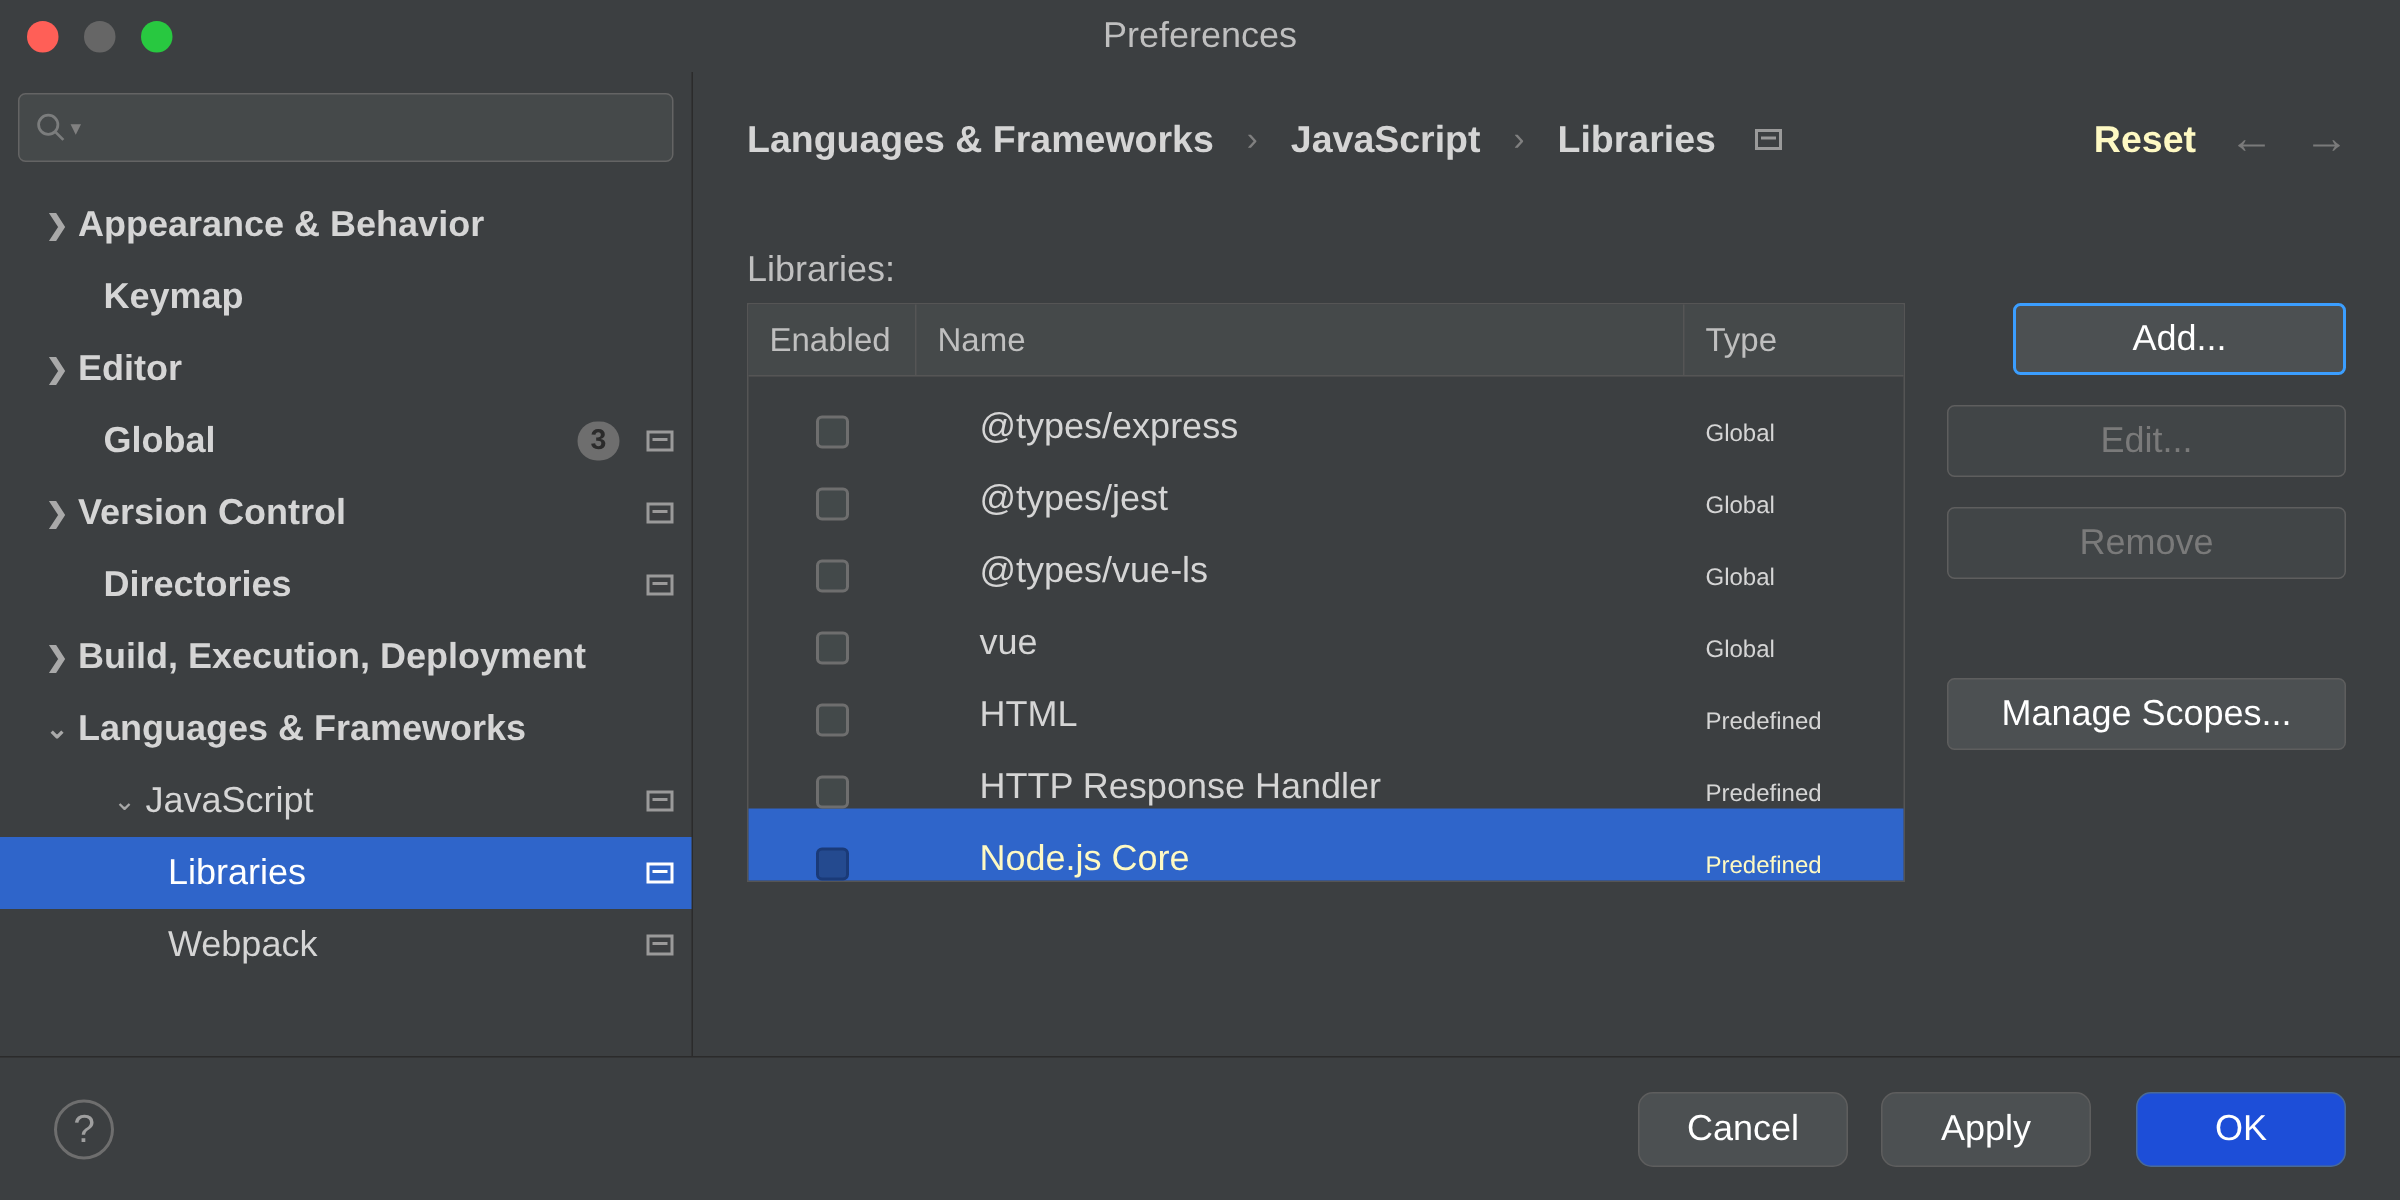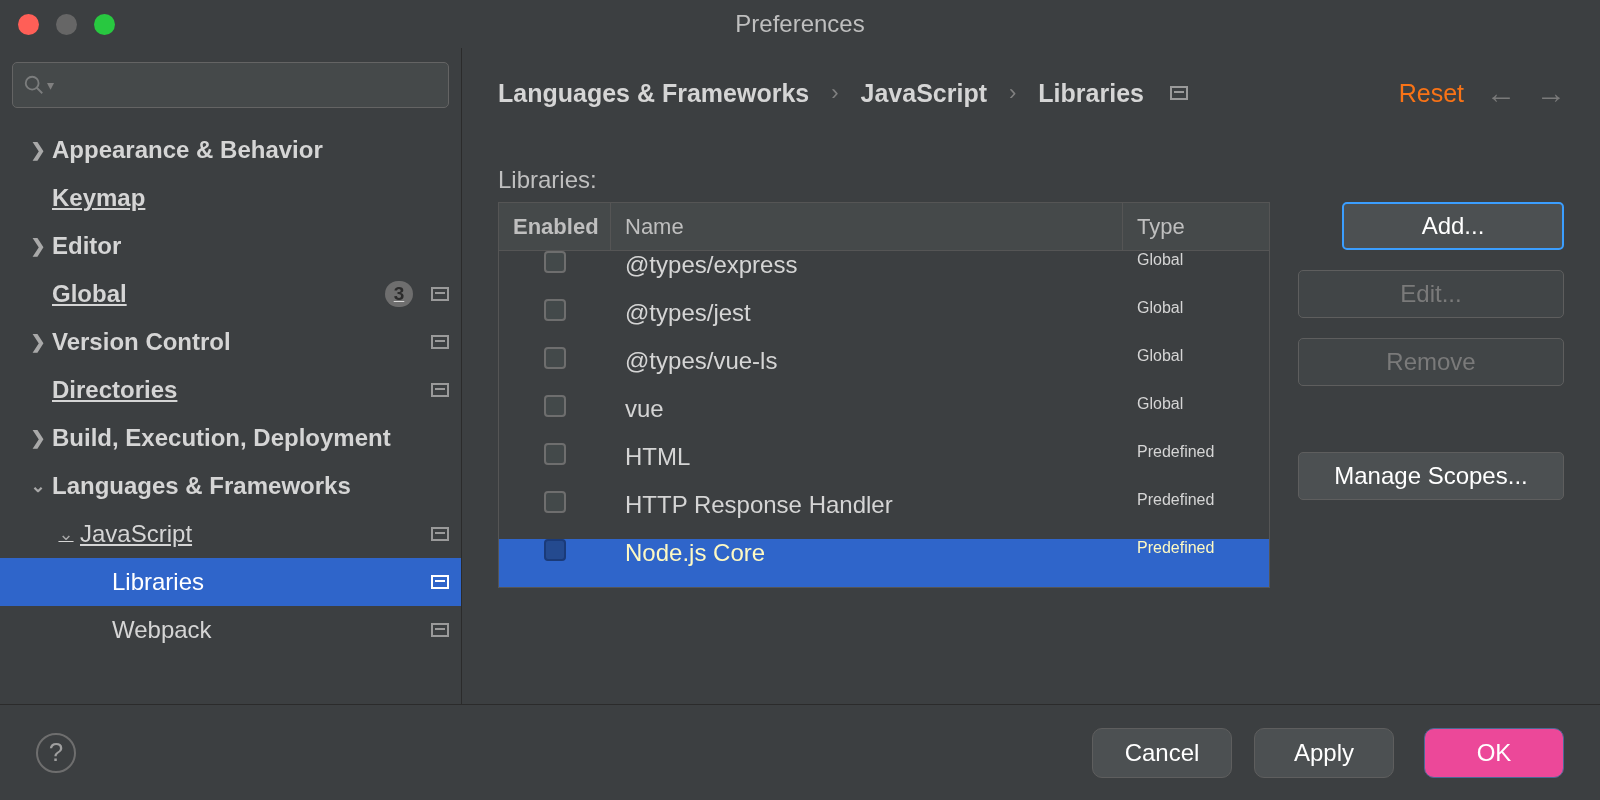--- a/index.html
+++ b/index.html
@@ -83,21 +83,21 @@
   }
   .chev {
     width: 28px;
     display: inline-flex;
     justify-content: center;
     color: #a9a9a9;
     font-size: 18px;
     flex-shrink: 0;
   }
   .lbl { flex: 1; }
-  .depth1 { padding-left: 52px; text-decoration: underline; }
+  .depth1 { padding-left: 69px; }
   .depth3 { padding-left: 112px; }
   .badge {
     background: #6e6e6e;
     color: #2b2b2b;
     border-radius: 20px;
     min-width: 28px;
     height: 26px;
     display: inline-flex;
     align-items: center;
     justify-content: center;
@@ -133,22 +133,22 @@
     display: flex;
     align-items: center;
     gap: 22px;
     font-size: 25px;
   }
   .bc-text { color: #d5d5d5; font-weight: 600; }
   .bc-sep { color: #808080; font-size: 22px; }
   .bc-last { color: #d5d5d5; font-weight: 600; }
   .breadcrumb-spacer { flex: 1; }
   .reset-link {
-    color: #f97316;
-    font-weight: 400;
+    color: #fef9c3;
+    font-weight: 700;
   }
   .nav-arrow {
     color: #7a7a7a;
     font-size: 30px;
     width: 28px;
     text-align: center;
   }
 
   .libraries-label {
     margin-top: 56px;
@@ -174,27 +174,28 @@
     border-bottom: 1px solid #555555;
   }
   .th {
     display: flex;
     align-items: center;
     padding-left: 14px;
     color: #bfbfbf;
     font-size: 22px;
     border-right: 1px solid #555555;
   }
-  .th.enabled { width: 112px; font-weight: bold; }
+  .th.enabled { width: 112px; }
   .th.name { flex: 1; }
   .th.type { width: 146px; border-right: none; }
   .tbody .trow {
     display: flex;
-    align-items: flex-start;
+    align-items: flex-end;
     height: 48px;
+    gap: 28px;
   }
   .trow .cell-enabled { width: 112px; display:flex; justify-content: center; }
   .trow .cell-name { flex: 1; padding-left: 14px; color: #d5d5d5; font-size: 24px; }
   .trow .cell-type { width: 146px; padding-left: 14px; color: #d5d5d5; font-size: 16px; }
   .trow.selected {
     background: #2f65ca;
   }
   .trow.selected .cell-name, .trow.selected .cell-type { color: #fef9c3; }
   .chk {
     width: 22px;
@@ -260,21 +261,21 @@
     align-items: center;
     justify-content: center;
     border: 1px solid #5e5e5e;
     border-radius: 10px;
     background: #4c5052;
     color: #ffffff;
     font-size: 24px;
     margin-left: 22px;
   }
   .fbtn.primary {
-    background: #ec4899;
+    background: #1d4ed8;
     border-color: #4a6a96;
     margin-left: 30px;
   }
 </style>
 </head>
 <body>
 
 <div class="titlebar">
   <div class="traffic-lights">
     <div class="tl red"></div>

